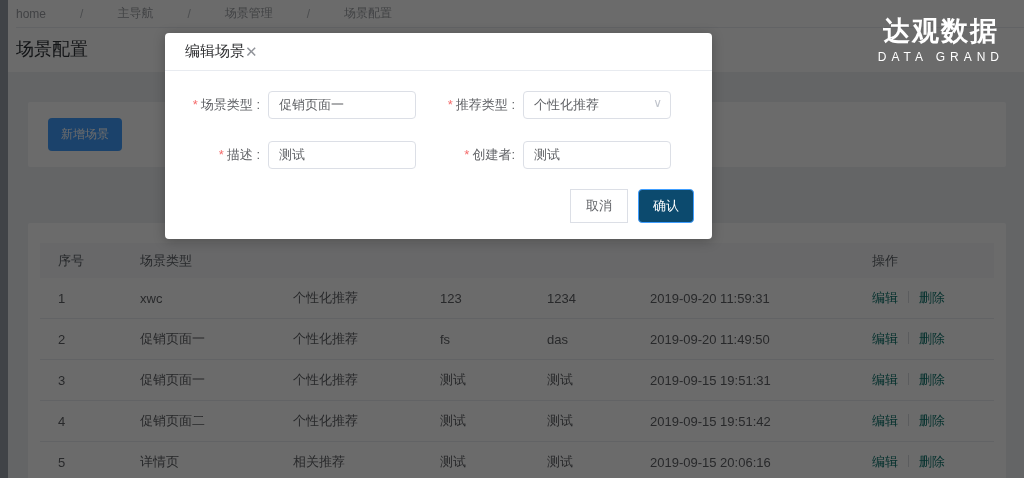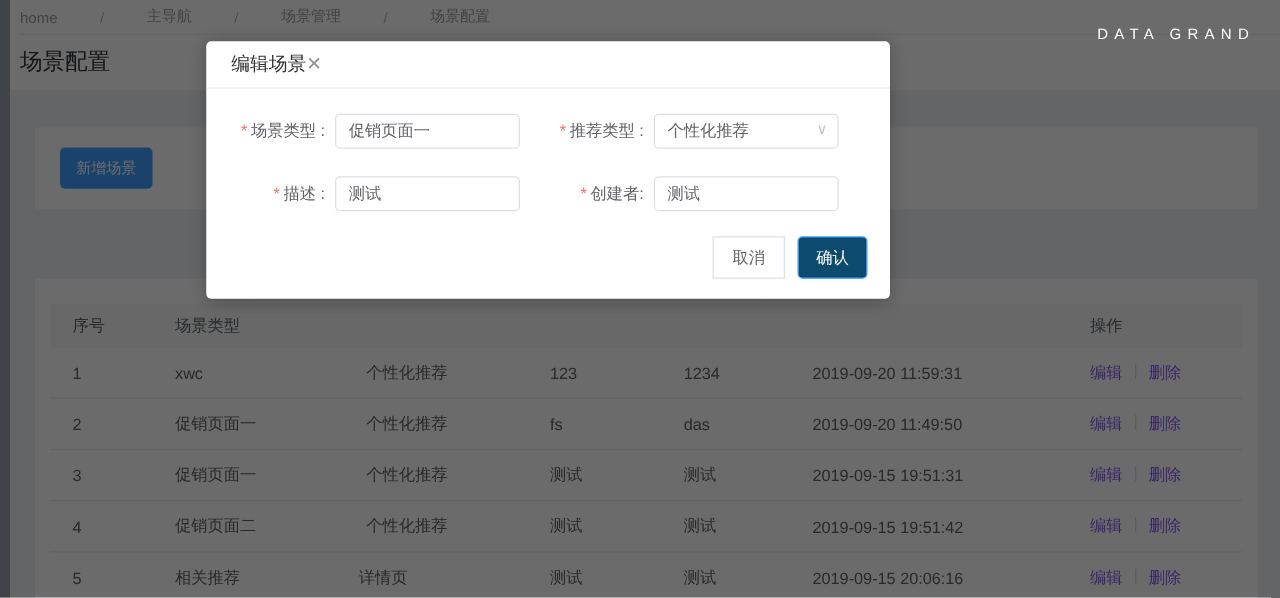--- a/index.html
+++ b/index.html
@@ -31,21 +31,21 @@
 
   .table-card { flex:1 1 auto; padding:20px 12px 0 12px; min-height:300px; }
   .tbl { width:100%; }
   .tr, .thead { display:flex; align-items:center; }
   .thead { background:#f7f8fa; height:35px; font-size:13px; color:#5f6368; }
   .tr { height:41px; border-bottom:1px solid #e9ecf0; color:#606266; font-size:13px; }
   .th, .td { padding-left:18px; overflow:hidden; white-space:nowrap; }
   .c1 { width:82px; }  .c2 { width:153px; } .c3 { width:147px; }
   .c4 { width:107px; } .c5 { width:103px; } .c6 { width:222px; }
   .c7 { flex:1; }
-  .link { color:#8b5cf6; cursor:pointer; }
+  .link { color:#0f766e; cursor:pointer; }
   .act-sep { display:inline-block; width:1px; height:12px; background:#d8dbe0;
     margin:0 10px; vertical-align:-1px; }
 
   .pagination { display:flex; align-items:center; justify-content:flex-end;
     padding:13px 16px 0 0; color:#5f6368; font-size:13px; }
   .pg-btn { width:28px; height:28px; border:1px solid #d9dce3; border-radius:4px;
     background:#fff; display:flex; align-items:center; justify-content:center;
     margin-left:8px; color:#b9bcc2; cursor:pointer; font-size:14px; }
   .pg-btn.active { border-color:#409eff; color:#409eff; }
   .jump-label { margin-left:16px; }
@@ -155,22 +155,22 @@
               <div class="td c1">4</div>
               <div class="td c2">促销页面二</div>
               <div class="td c3">个性化推荐</div>
               <div class="td c4">测试</div>
               <div class="td c5">测试</div>
               <div class="td c6">2019-09-15 19:51:42</div>
               <div class="td c7"><span class="link">编辑</span><span class="act-sep"></span><span class="link">删除</span></div>
             </div>
             <div class="tr">
               <div class="td c1">5</div>
+              <div class="td c2">详情页</div>
               <div class="td c3">相关推荐</div>
-              <div class="td c2">详情页</div>
               <div class="td c4">测试</div>
               <div class="td c5">测试</div>
               <div class="td c6">2019-09-15 20:06:16</div>
               <div class="td c7"><span class="link">编辑</span><span class="act-sep"></span><span class="link">删除</span></div>
             </div>
           </div>
       </div>
       <div class="pagination">
         <span class="pg-btn">‹</span>
         <span class="pg-btn active">1</span>
@@ -181,20 +181,21 @@
       </div>
     </div>
   </div>
 </div>
 
 <div class="side-strip"></div>
 
 <div class="mask"></div>
 
 <div class="logo">
+  <div class="logo-cn">达观数据</div>
   <div class="logo-en">DATA GRAND</div>
 </div>
 
 <div class="modal">
   <div class="modal-header">
     <span class="modal-title">编辑场景</span>
     <span class="modal-close">✕</span>
   </div>
 
   <div class="modal-body">

